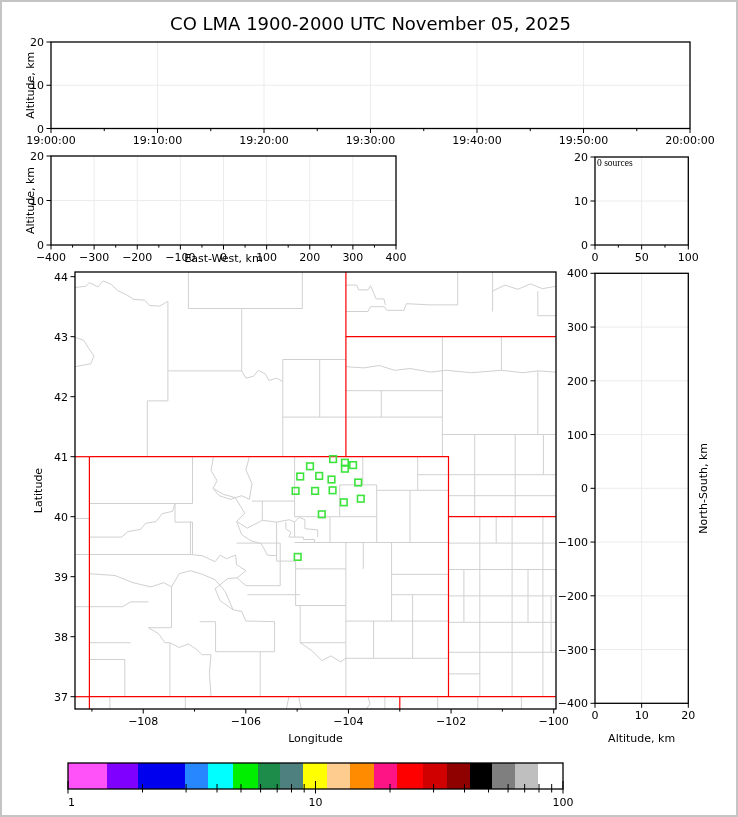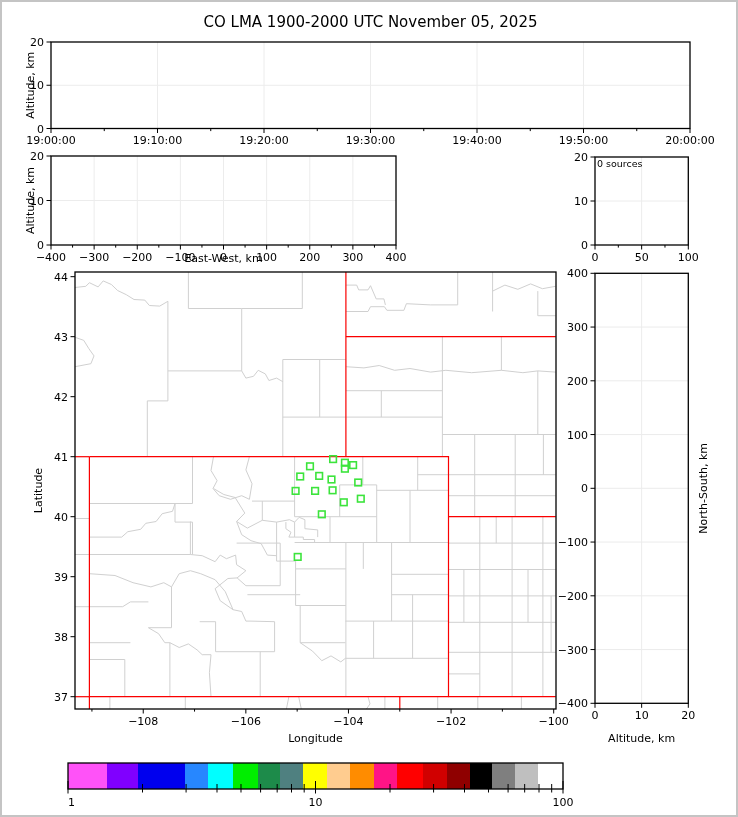--- a/index.html
+++ b/index.html
@@ -1,22 +1,22 @@
 <!DOCTYPE html>
 <html><head>
 <meta charset="utf-8">
 <style>
   html,body{margin:0;padding:0;background:#d6d6d6;}
   .figure{position:relative;width:738px;height:817px;background:#ffffff;
           box-shadow:inset 0 0 0 2px #c4c4c4;overflow:hidden;
           font-family:"DejaVu Sans","Liberation Sans",sans-serif;}
   .figure svg{position:absolute;left:0;top:0;}
   .overlay{position:absolute;color:#000;white-space:nowrap;}
-  #fig-title{left:51px;top:13px;width:639px;text-align:center;font-size:15px;}
-  #hist-note{left:597px;top:158px;font-size:9.5px;}
+  #fig-title{left:51px;top:13px;width:639px;text-align:center;font-size:18px;}
+  #hist-note{left:597px;top:158px;font-size:9.5px;font-family:Liberation Serif, serif;}
   #cbar-label{left:583px;top:764px;font-size:17px;}
   #cbar-label sup{font-size:11px;}
   text{fill:#000;}
 </style>
 </head>
 <body>
 
 <div class="figure">
   <svg id="plot-svg" width="738" height="817" viewBox="0 0 738 817">
       <g>

